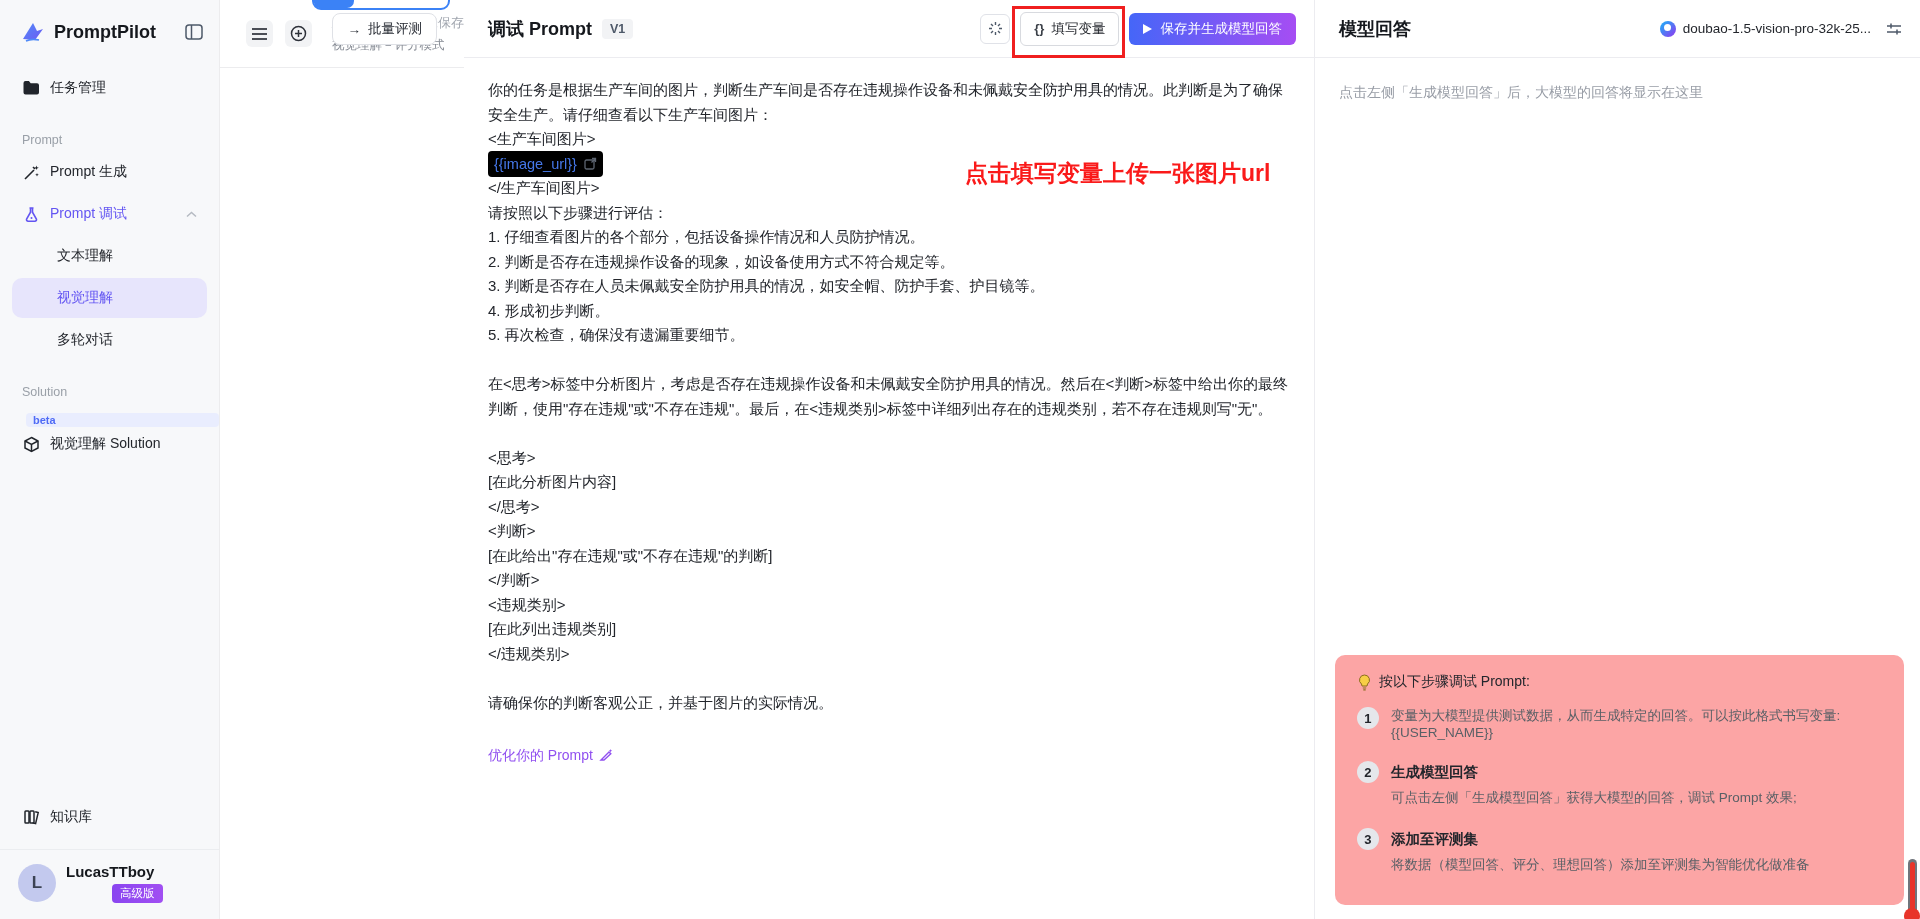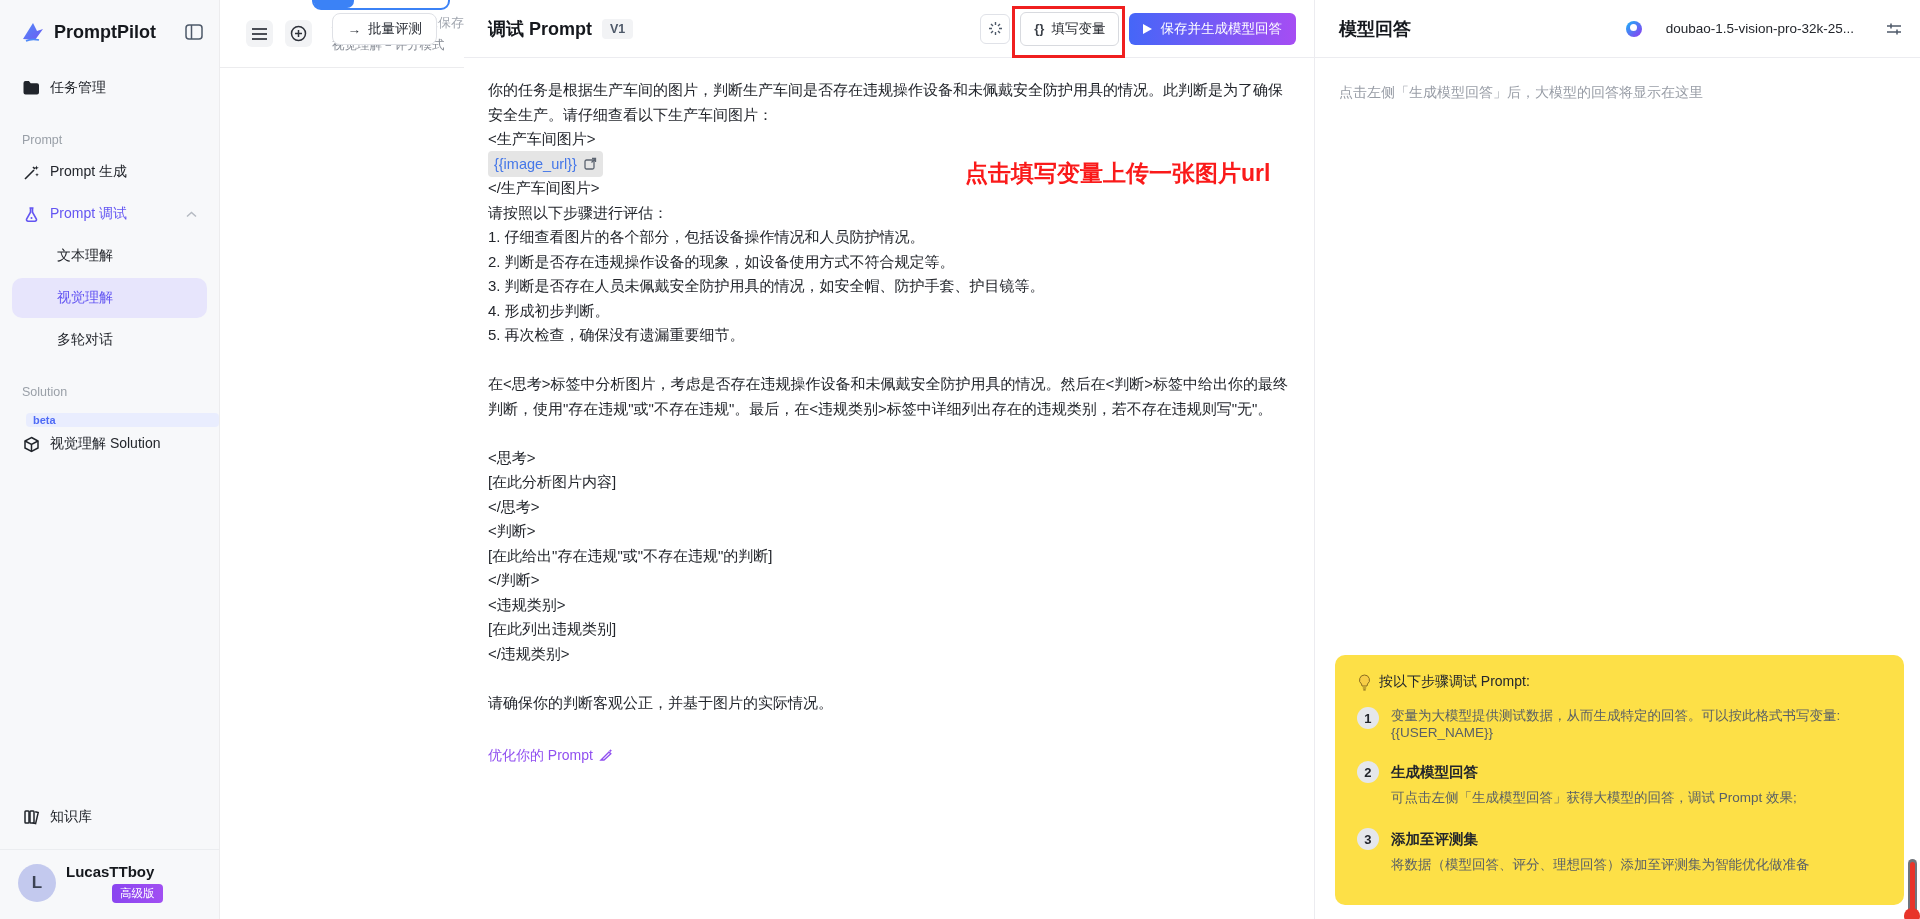--- a/index.html
+++ b/index.html
@@ -71,41 +71,41 @@
   .braces { font-weight:bold; font-size:13px; color:#3a3f47; }
   .save-btn { height:32px; padding:0 14px; border:none; border-radius:6px; cursor:pointer;
     background:linear-gradient(90deg,#4566f8,#a64df3); color:#fff; font-size:13.5px;
     display:flex; align-items:center; gap:8px; font-family:inherit; }
   .play-tri { width:0; height:0; border-left:9px solid #fff; border-top:5.5px solid transparent;
     border-bottom:5.5px solid transparent; }
 
   .prompt-body { padding:20px 24px; font-size:15px; line-height:24.5px; color:#23262c; }
   .pre { white-space:pre-wrap; }
   .chip-row { display:flex; align-items:center; height:24.5px; }
-  .var-chip { background:#e5e5e5; color:#4577e8; border-radius:4px; padding:1px 6px;
+  .var-chip { background:#000000; color:#4577e8; border-radius:4px; padding:1px 6px;
     font-size:14.5px; display:inline-flex; align-items:center; gap:7px; cursor:pointer; }
   .chip-expand { color:#5c6470; display:flex; }
   .optimize-link { margin-top:28px; display:flex; align-items:center; gap:6px;
     color:#9150f0; font-size:14px; cursor:pointer; }
 
   .red-box { position:absolute; left:548px; top:6px; width:113px; height:52px;
     border:3px solid #f01f1f; z-index:5; pointer-events:none; }
   .red-note { position:absolute; left:501px; top:158px; font-size:23px; font-weight:bold;
     color:#fa1a1a; z-index:5; pointer-events:none; white-space:nowrap; }
 
-  .model-row { margin-left:auto; display:flex; align-items:center; gap:24px; }
+  .model-row { margin-left:auto; display:flex; align-items:center; gap:7px; }
   .model-dot { width:16px; height:16px; border-radius:50%;
     background:linear-gradient(135deg,#2f9df6 20%,#7a4ff2 80%); position:relative; }
   .model-dot::after { content:""; position:absolute; left:4px; top:3px; width:7px; height:7px;
     border-radius:50%; background:#fff; }
   .model-name { font-size:13.5px; color:#23262c; cursor:pointer; }
   .sliders-btn { margin-left:8px; color:#4e5969; display:flex; cursor:pointer; }
   .rp-placeholder { padding:26px 24px; font-size:14px; color:#989da6; }
 
-  .guide-box { position:absolute; left:20px; right:16px; bottom:14px; background:#fde047;
+  .guide-box { position:absolute; left:20px; right:16px; bottom:14px; background:#fca5a5;
     border-radius:10px; padding:18px 22px 10px 22px; }
   .guide-title { display:flex; align-items:center; gap:7px; font-size:14px; color:#23262c;
     font-weight:500; margin-bottom:16px; }
   .step { display:flex; gap:12px; margin-bottom:21px; }
   .step-num { width:22px; height:22px; border-radius:50%; background:#e5e7eb; color:#23262c;
     font-size:13px; font-weight:bold; display:flex; align-items:center; justify-content:center; flex-shrink:0; }
   .step-title { font-size:14.5px; font-weight:bold; color:#23262c; margin:2px 0 7px; }
   .step-desc { font-size:13.5px; color:#5a6066; }
 
   .thermo { position:absolute; right:3px; bottom:0; width:9px; height:60px; background:#70757c;

